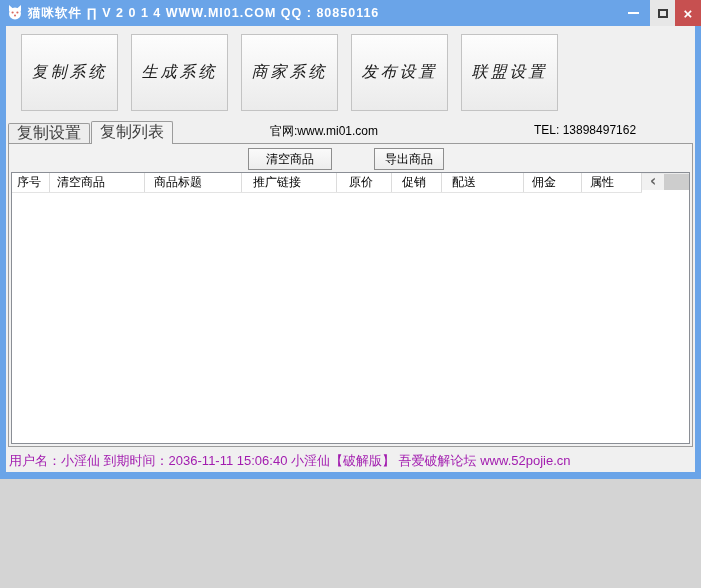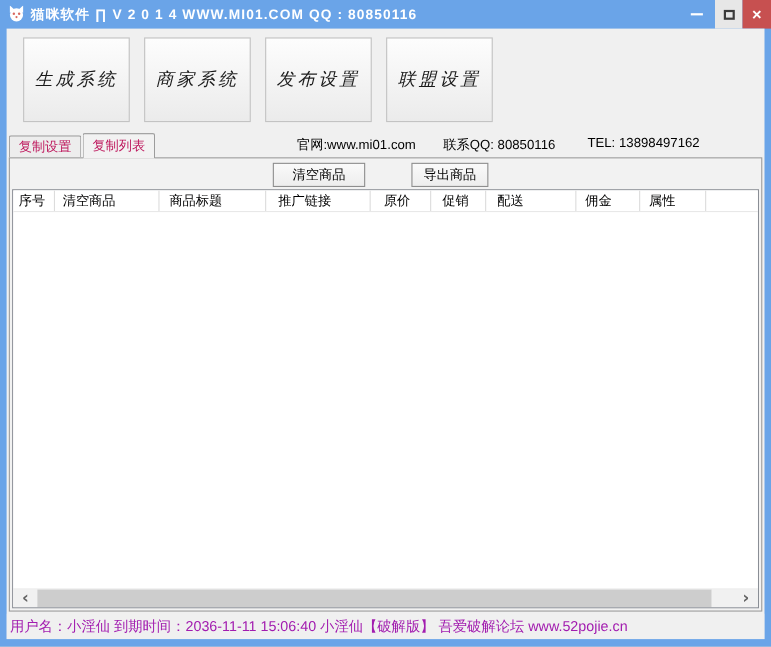--- a/index.html
+++ b/index.html
@@ -1,20 +1,20 @@
 <!DOCTYPE html>
 <html><head>
 <meta charset="utf-8">
 <style>
   * { margin:0; padding:0; box-sizing:border-box; }
   html,body { background:#d4d4d4; }
   body { font-family:"Liberation Sans", sans-serif; }
 
   .window {
-    width:701px; height:588px;
+    width:701px; height:479px;
     background:#6aa4e8;
     display:flex; flex-direction:column;
     position:relative; overflow:hidden;
   }
 
   
   .titlebar { height:26px; display:flex; align-items:center; flex:none; }
   .app-icon { width:16px; height:16px; margin:0 5px 0 7px; flex:none; }
   .title-text { color:#fff; font-weight:bold; font-size:12.5px; letter-spacing:1px; white-space:nowrap; }
   .controls { margin-left:auto; display:flex; height:26px; }
@@ -42,21 +42,21 @@
     font-size:16px; letter-spacing:3px; color:#1a1a1a;
     white-space:nowrap; cursor:pointer;
   }
 
   
   .tab-row { margin-top:9px; height:23px; position:relative; display:flex; align-items:flex-end; padding-left:2px; flex:none; }
   .tab {
     height:20px; padding:0 8px; margin-right:1px;
     background:#ededed; border:1px solid #9c9c9c; border-bottom:none;
     border-radius:2px 2px 0 0;
-    display:flex; align-items:center; font-size:12px; color:#be185d;
+    display:flex; align-items:center; font-size:16px; color:#404040;
     cursor:pointer; position:relative; z-index:1;
   }
   .tab.selected { height:23px; background:#f2f2f2; margin-bottom:-1px; z-index:3; padding-bottom:1px; }
   .contact { position:absolute; top:3px; left:0; width:100%; height:16px; font-size:12px; color:#000; }
   .contact span { position:absolute; white-space:nowrap; }
   .contact .c-web { left:264px; }
   .contact .c-qq  { left:397px; }
   .contact .c-tel { left:528px; }
 
   
@@ -73,21 +73,21 @@
     display:flex; align-items:center; justify-content:center;
     cursor:pointer;
   }
   .btn-clear { left:239px; width:84px; }
   .btn-export { left:365px; width:70px; }
 
   
   .table-wrap {
     flex:1; margin:0 2px 2px 2px;
     border:1px solid #8a8e95; background:#fff;
-    display:flex; flex-direction:column; overflow:hidden;
+    display:flex; overflow:hidden;
   }
   .thead { height:20px; display:flex; flex:none; background:#fff; border-bottom:1px solid #e3e3e3; overflow:hidden; }
   .th {
     flex:none; display:flex; align-items:center;
     font-size:12px; color:#000; white-space:nowrap;
     border-right:1px solid #dcdcdc; height:100%; overflow:hidden;
   }
   .tbody { flex:1; background:#fff; }
 
   
@@ -132,32 +132,32 @@
         </div>
       <div class="ctrl ctrl-close">
           <span>×</span>
         </div>
     </div>
   </div>
 
   <div class="frame-body">
 
     <div class="navbar">
+      <button class="nav-btn">复制系统</button>
       <button class="nav-btn">生成系统</button>
       <button class="nav-btn">商家系统</button>
       <button class="nav-btn">发布设置</button>
       <button class="nav-btn">联盟设置</button>
     </div>
 
     <div class="tab-row">
       <div class="tab">复制设置</div>
       <div class="tab selected">复制列表</div>
       <div class="contact">
         <span class="c-web">官网:www.mi01.com</span>
-        <span class="c-qq">联系QQ: 80850116</span>
         <span class="c-tel">TEL: 13898497162</span>
       </div>
     </div>
 
     <div class="tab-panel">
 
       <div class="action-row">
         <button class="small-btn btn-clear">清空商品</button>
         <button class="small-btn btn-export">导出商品</button>
       </div>

